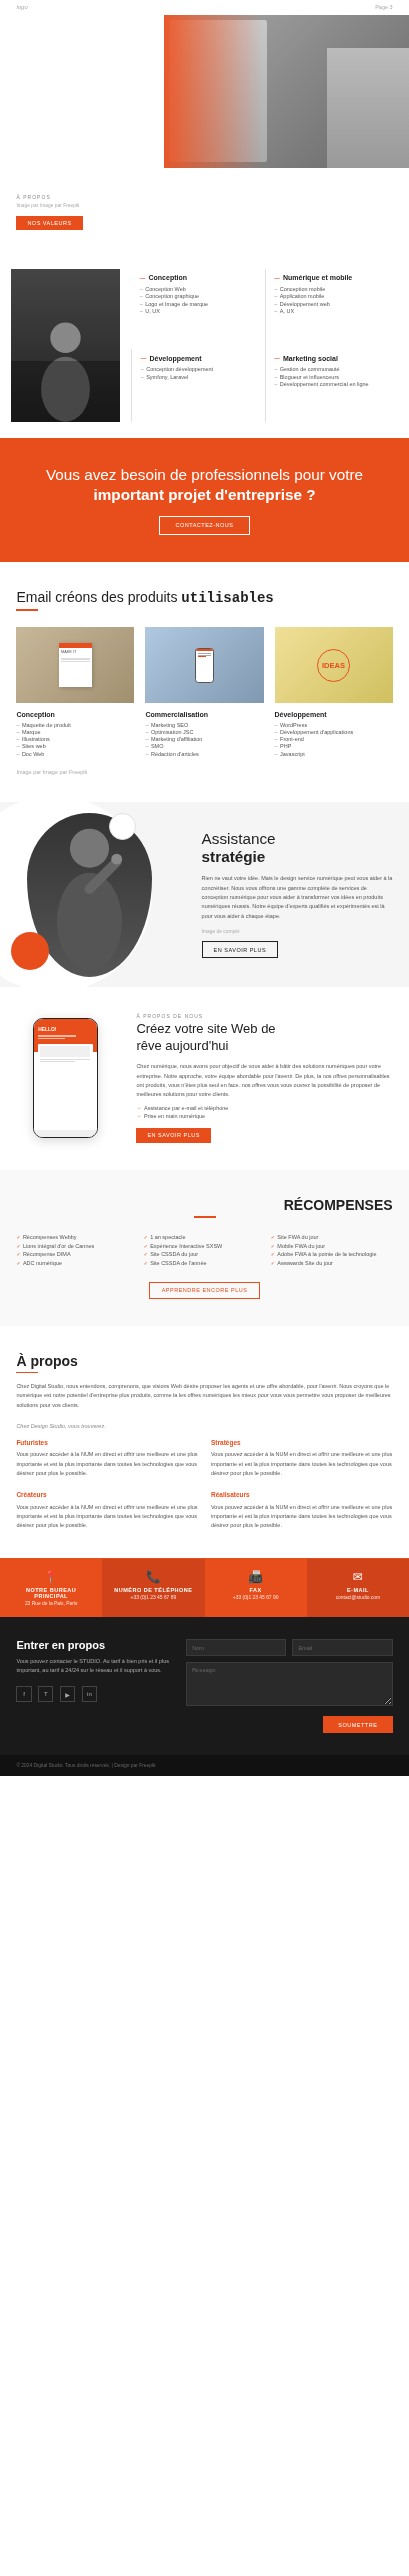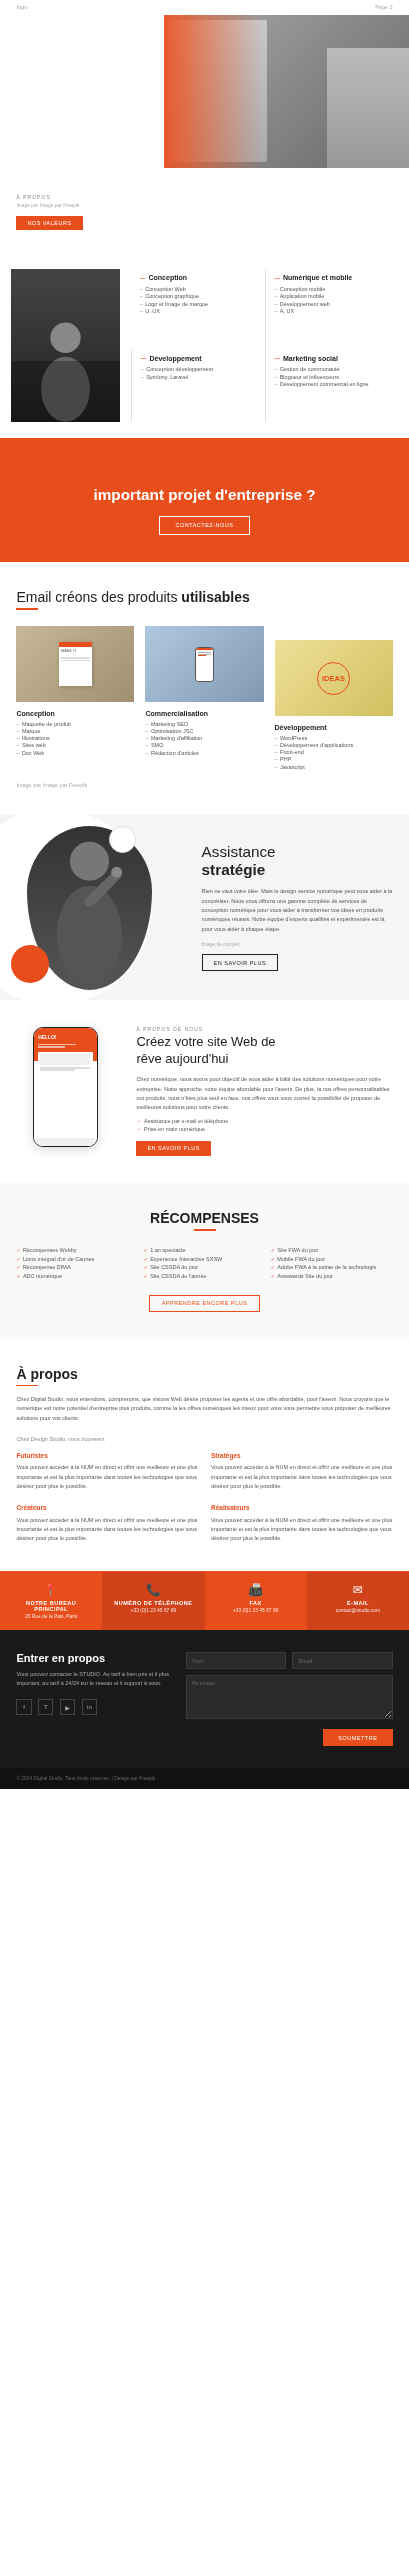--- a/index.html
+++ b/index.html
@@ -46,58 +46,58 @@
 
     
     .cta-orange { background: #e84e1b; padding: 27px 16.4px; text-align: center; }
     .cta-orange h2 { font-size: 15.3px; font-weight: 400; color: #fff; line-height: 1.3; margin-bottom: 11px; }
     .cta-orange h2 strong { font-weight: 700; }
     .btn-cta-outline { background: transparent; border: 1.1px solid #fff; color: #fff; padding: 5.5px 15.3px; font-size: 5.5px; letter-spacing: 0.5px; text-transform: uppercase; cursor: pointer; }
 
     
     .produits-section { padding: 27px 16.4px; }
     .section-title-md { font-size: 14px; font-weight: 400; color: #222; margin-bottom: 3.3px; }
-    .section-title-md strong { font-weight: 700; }
+    .section-title-md strong { font-weight: 700; font-family: Liberation Mono, monospace; }
     .orange-line { width: 22px; height: 1.6px; background: #e84e1b; margin-bottom: 16.4px; }
     .produits-grid { display: grid; grid-template-columns: 1fr 1fr 1fr; gap: 11px; }
     .produit-card { }
     .produit-img { height: 76px; background: #ddd; margin-bottom: 7.6px; position: relative; overflow: hidden; }
     .produit-img-1 { background: linear-gradient(135deg, #c8b89a, #a09070); }
     .produit-img-2 { background: linear-gradient(135deg, #b0c8e0, #8098b0); }
-    .produit-img-3 { background: linear-gradient(135deg, #f0e098, #d0c060); margin-top: 14px; }
+    .produit-img-3 { background: linear-gradient(135deg, #f0e098, #d0c060); }
     .produit-card h3 { font-size: 7px; font-weight: 700; color: #222; margin-bottom: 4.4px; }
     .produit-card ul { list-style: none; padding: 0; }
     .produit-card ul li { font-size: 5.5px; color: #555; margin-bottom: 1.1px; padding-left: 5.5px; position: relative; }
     .produit-card ul li::before { content: '–'; position: absolute; left: 0; color: #888; }
     .produits-footer { margin-top: 11px; font-size: 5.5px; color: #aaa; }
     .produits-footer a { color: #aaa; }
 
     
     .solutions-section { padding: 22px 0; position: relative; overflow: hidden; min-height: 185px; }
     .btn-outline-dark { background: transparent; border: 1.1px solid #222; color: #222; padding: 4.4px 11px; font-size: 5.5px; letter-spacing: 0.5px; text-transform: uppercase; cursor: pointer; }
 
     
-    .creer-section { padding: 27px 16.4px; display: flex; gap: 22px; align-items: flex-start; }
+    .creer-section { padding: 27px 16.4px; display: flex; gap: 22px; align-items: center; }
     .creer-phone { width: 98px; min-width: 98px; position: relative; }
     .phone-mockup { width: 65px; height: 120px; background: #fff; border: 1.6px solid #222; border-radius: 9.8px; margin: 0 auto; display: flex; flex-direction: column; overflow: hidden; box-shadow: 0 2.2px 11px rgba(0,0,0,0.15); }
     .phone-screen { flex: 1; background: linear-gradient(180deg, #e84e1b 0%, #e84e1b 30%, #fff 30%); padding: 4.4px; }
     .phone-hello { font-size: 4.9px; font-weight: 700; color: #fff; margin-top: 3.3px; }
     .phone-bottom-bar { height: 7.6px; background: #f0f0f0; }
     .creer-content { flex: 1; }
     .creer-content .section-label { margin-bottom: 2.2px; }
     .creer-content h2 { font-size: 13px; font-weight: 400; color: #222; margin-bottom: 7.6px; line-height: 1.3; }
     .creer-content h2 strong { font-weight: 400; }
     .creer-content p { font-size: 5.5px; color: #555; line-height: 1.7; margin-bottom: 5.5px; }
     .creer-content ul { list-style: none; padding: 0; margin-bottom: 8.7px; }
     .creer-content ul li { font-size: 5.5px; color: #555; margin-bottom: 2.2px; padding-left: 7.6px; position: relative; }
     .creer-content ul li::before { content: '→'; position: absolute; left: 0; color: #e84e1b; font-size: 4.9px; }
 
     
     .recompenses-section { padding: 27px 16.4px; background: #f9f9f9; }
-    .recompenses-section h2 { font-size: 14px; font-weight: 700; color: #222; margin-bottom: 3.3px; text-align: center; }
+    .recompenses-section h2 { font-size: 14px; font-weight: 700; color: #222; margin-bottom: 3.3px; text-align: right; }
     .recompenses-section .orange-line { margin: 0 auto 16.4px; }
     .recompenses-grid { display: grid; grid-template-columns: 1fr 1fr 1fr; gap: 5.5px; }
     .recompense-col ul { list-style: none; padding: 0; }
     .recompense-col ul li { font-size: 5.5px; color: #555; margin-bottom: 2.7px; padding-left: 6.5px; position: relative; }
     .recompense-col ul li::before { content: '✓'; position: absolute; left: 0; color: #e84e1b; font-size: 4.9px; }
     .recompenses-footer { text-align: center; margin-top: 13px; }
     .btn-outline-orange { background: transparent; border: 1.1px solid #e84e1b; color: #e84e1b; padding: 4.4px 12px; font-size: 5.5px; letter-spacing: 0.5px; text-transform: uppercase; cursor: pointer; }
 
     
     .about-section { padding: 27px 16.4px; }
@@ -228,21 +228,21 @@
         <li>Gestion de communauté</li>
         <li>Blogueur et influenceurs</li>
         <li>Développement commercial en ligne</li>
       </ul>
     </div>
   </div>
 </div>
 
 <div class="cta-orange">
   <h2>
-    <br>
+    <span>Vous avez besoin de professionnels pour votre</span><br>
     <strong>important projet d'entreprise ?</strong>
   </h2>
   <button class="btn-cta-outline">CONTACTEZ-NOUS</button>
 </div>
 
 <div class="produits-section">
   <h2 class="section-title-md">
     <span>Email créons des produits</span> <strong>utilisables</strong>
   </h2>
   <div class="orange-line"></div>

